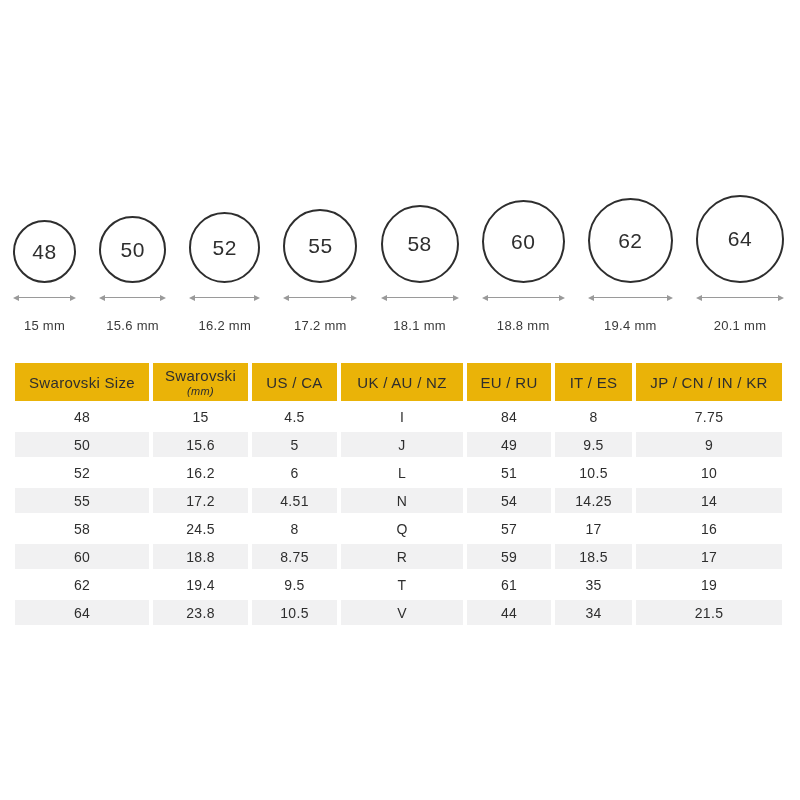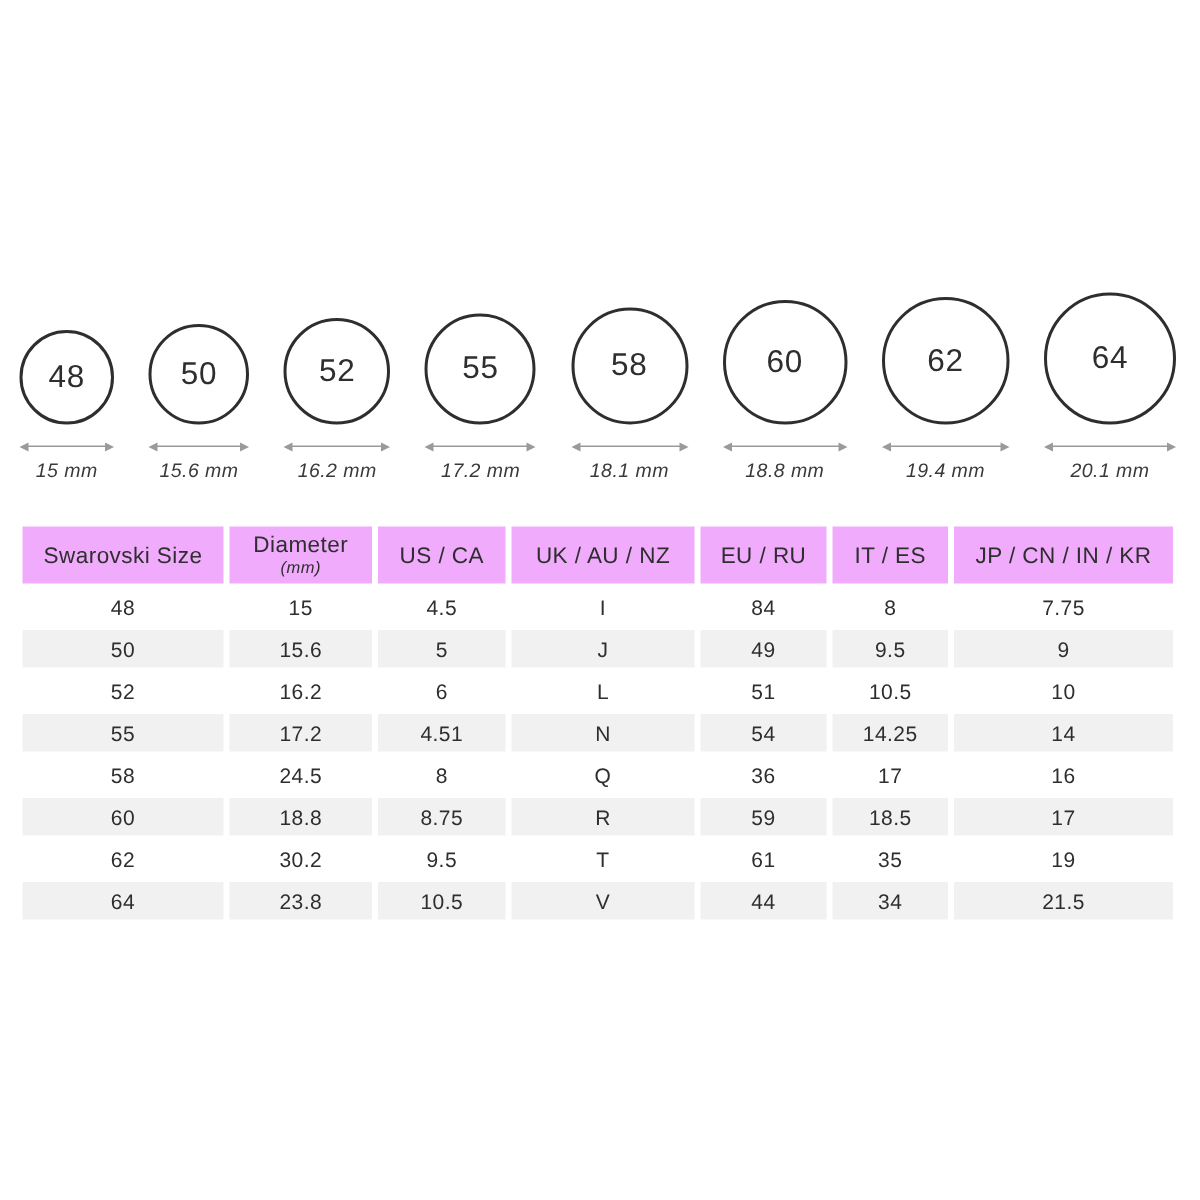--- a/index.html
+++ b/index.html
@@ -72,41 +72,40 @@
     top: 4.5px;
     width: 0;
     height: 0;
     border-top: 3.5px solid transparent;
     border-bottom: 3.5px solid transparent;
     transform: translateY(-50%);
   }
   .arrow .ah.left  { left: 0;  border-right: 6px solid #9a9a9a; }
   .arrow .ah.right { right: 0; border-left: 6px solid #9a9a9a; }
   .mm-label {
-    margin-top: 4px;
+    margin-top: 16px;
     font-size: 13px;
     letter-spacing: 0.3px;
     color: #3a3a3a;
     white-space: nowrap;
-    font-style: italic;
   }
 
   
   .table-wrap {
     padding: 0 14px 0 11px;
     margin-top: 27px;
   }
   table.size-table {
     width: 100%;
     table-layout: fixed;
     border-collapse: separate;
     border-spacing: 4px 3px;
   }
   .size-table th {
-    background: #f0abfc;
+    background: #eab308;
     font-weight: normal;
     font-size: 15px;
     letter-spacing: 0.3px;
     height: 34px;
     text-align: center;
     vertical-align: middle;
     padding: 2px 0;
     color: #2e2e2e;
   }
   .size-table th .sub {
@@ -243,21 +242,21 @@
           <col style="width:95px">
           <col style="width:85px">
         <col style="width:122px">
           <col style="width:84px">
           <col style="width:77px">
         <col style="width:146px">
       </colgroup>
       <thead>
         <tr>
           <th><span>Swarovski Size</span></th>
-          <th><span>Diameter</span><span class="sub">(mm)</span></th>
+          <th><span>Swarovski</span><span class="sub">(mm)</span></th>
           <th><span>US / CA</span></th>
           <th><span>UK / AU / NZ</span></th>
           <th><span>EU / RU</span></th>
           <th><span>IT / ES</span></th>
           <th><span>JP / CN / IN / KR</span></th>
         </tr>
       </thead>
       <tbody>
         <tr>
           <td>48</td>
@@ -293,36 +292,36 @@
           <td>N</td>
           <td>54</td>
           <td>14.25</td>
           <td>14</td>
         </tr>
         <tr>
           <td>58</td>
           <td>24.5</td>
           <td>8</td>
           <td>Q</td>
-          <td>36</td>
+          <td>57</td>
           <td>17</td>
           <td>16</td>
         </tr>
         <tr>
           <td>60</td>
           <td>18.8</td>
           <td>8.75</td>
           <td>R</td>
           <td>59</td>
           <td>18.5</td>
           <td>17</td>
         </tr>
         <tr>
           <td>62</td>
-          <td>30.2</td>
+          <td>19.4</td>
           <td>9.5</td>
           <td>T</td>
           <td>61</td>
           <td>35</td>
           <td>19</td>
         </tr>
         <tr>
           <td>64</td>
           <td>23.8</td>
           <td>10.5</td>

